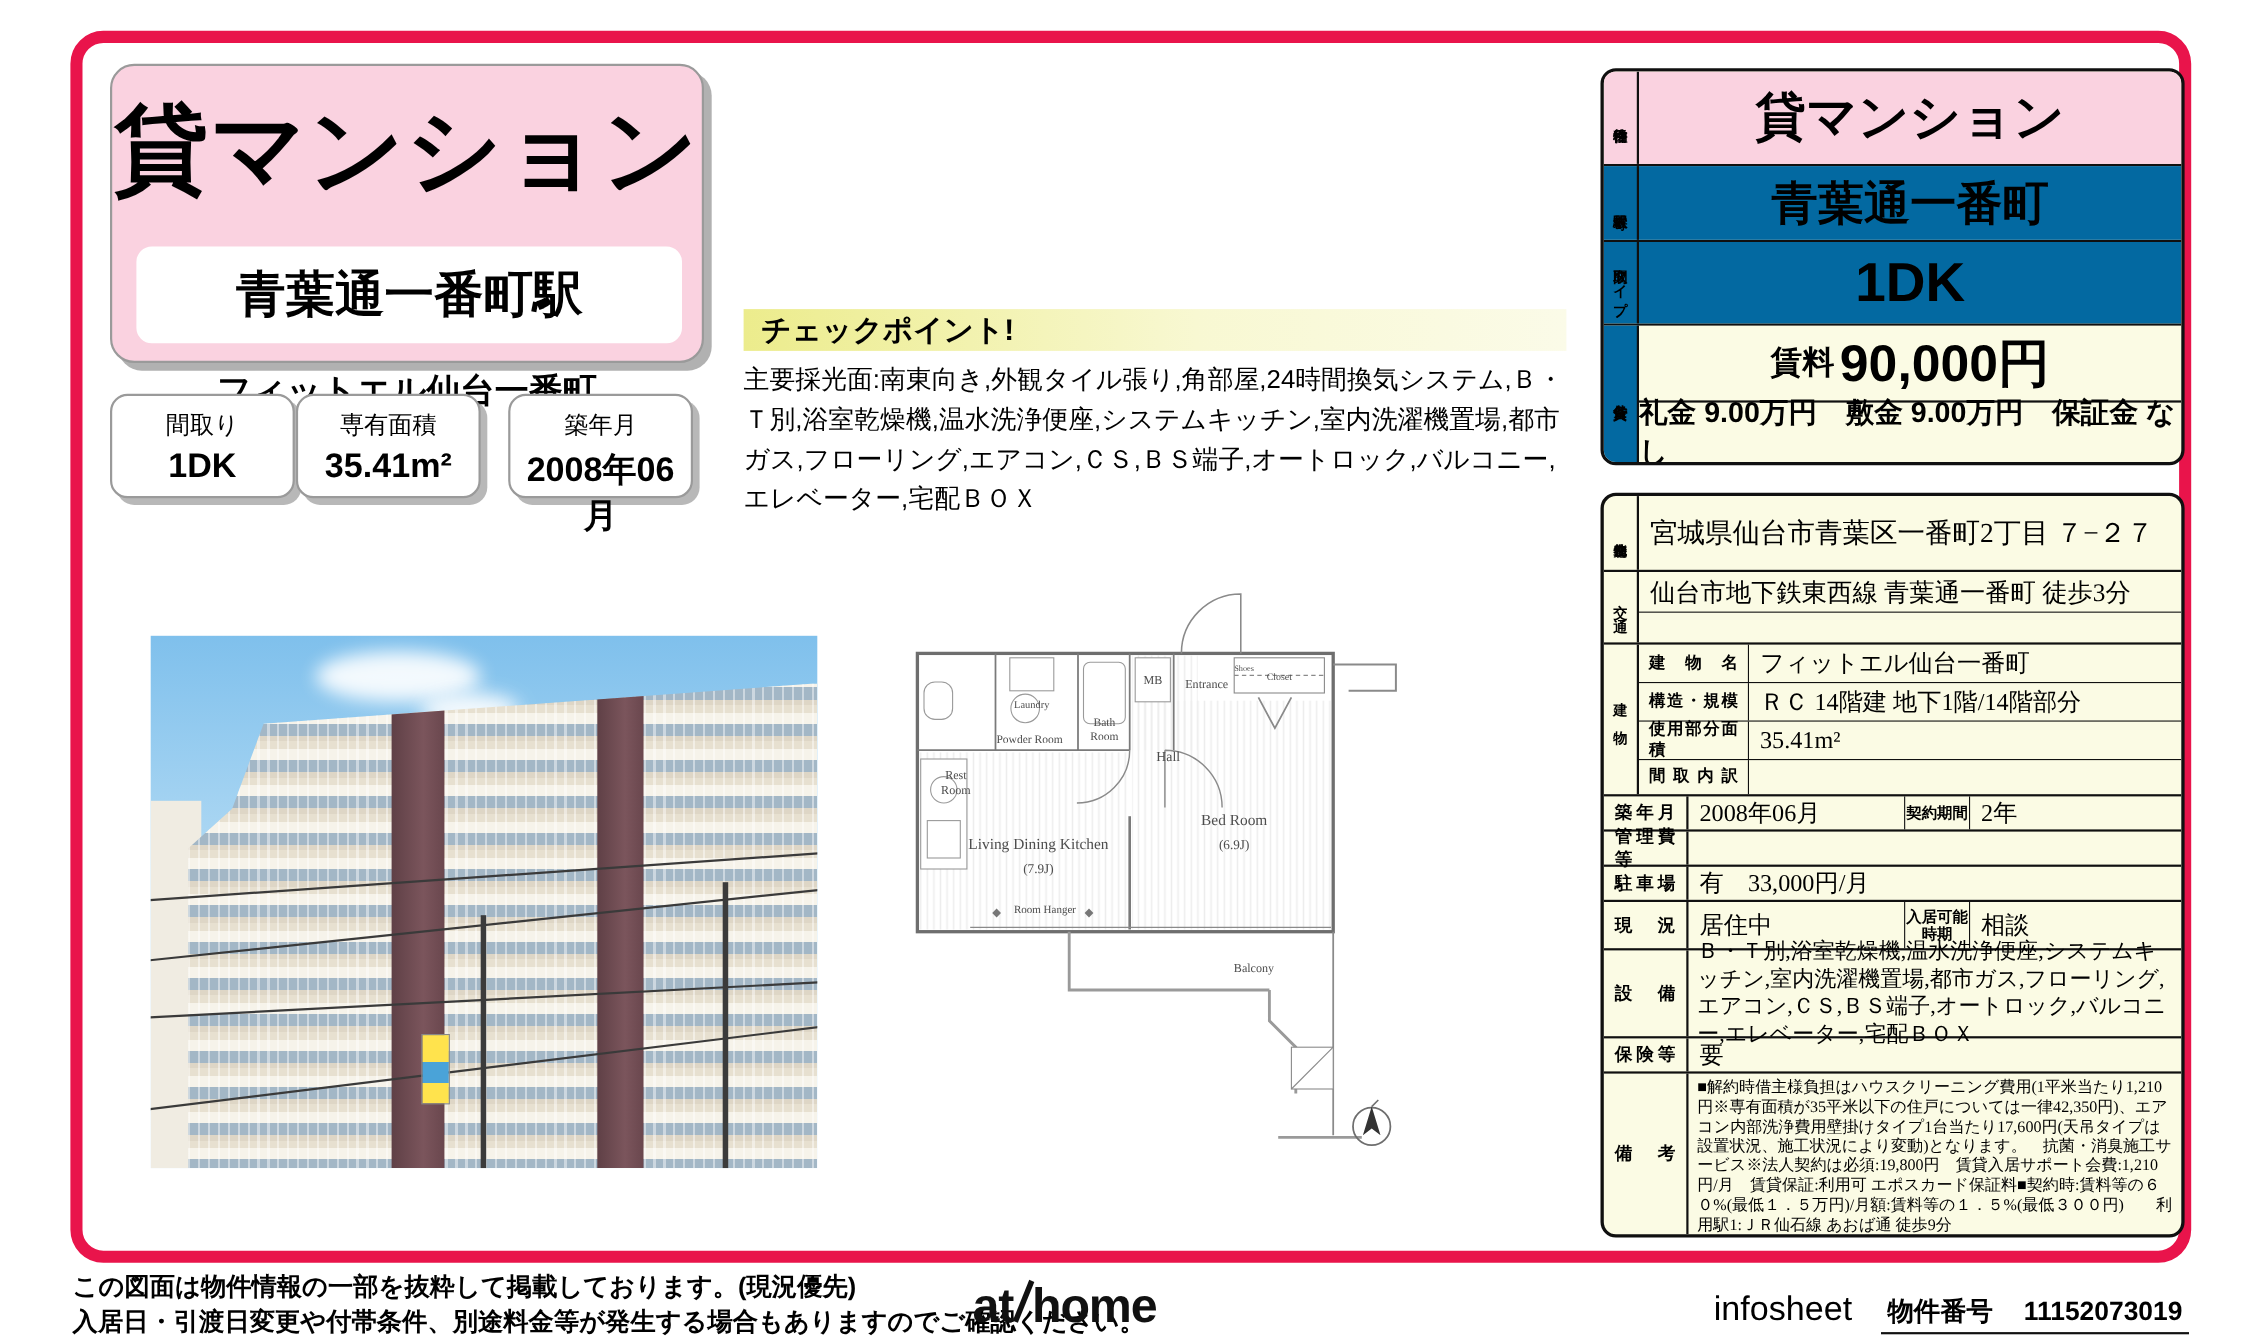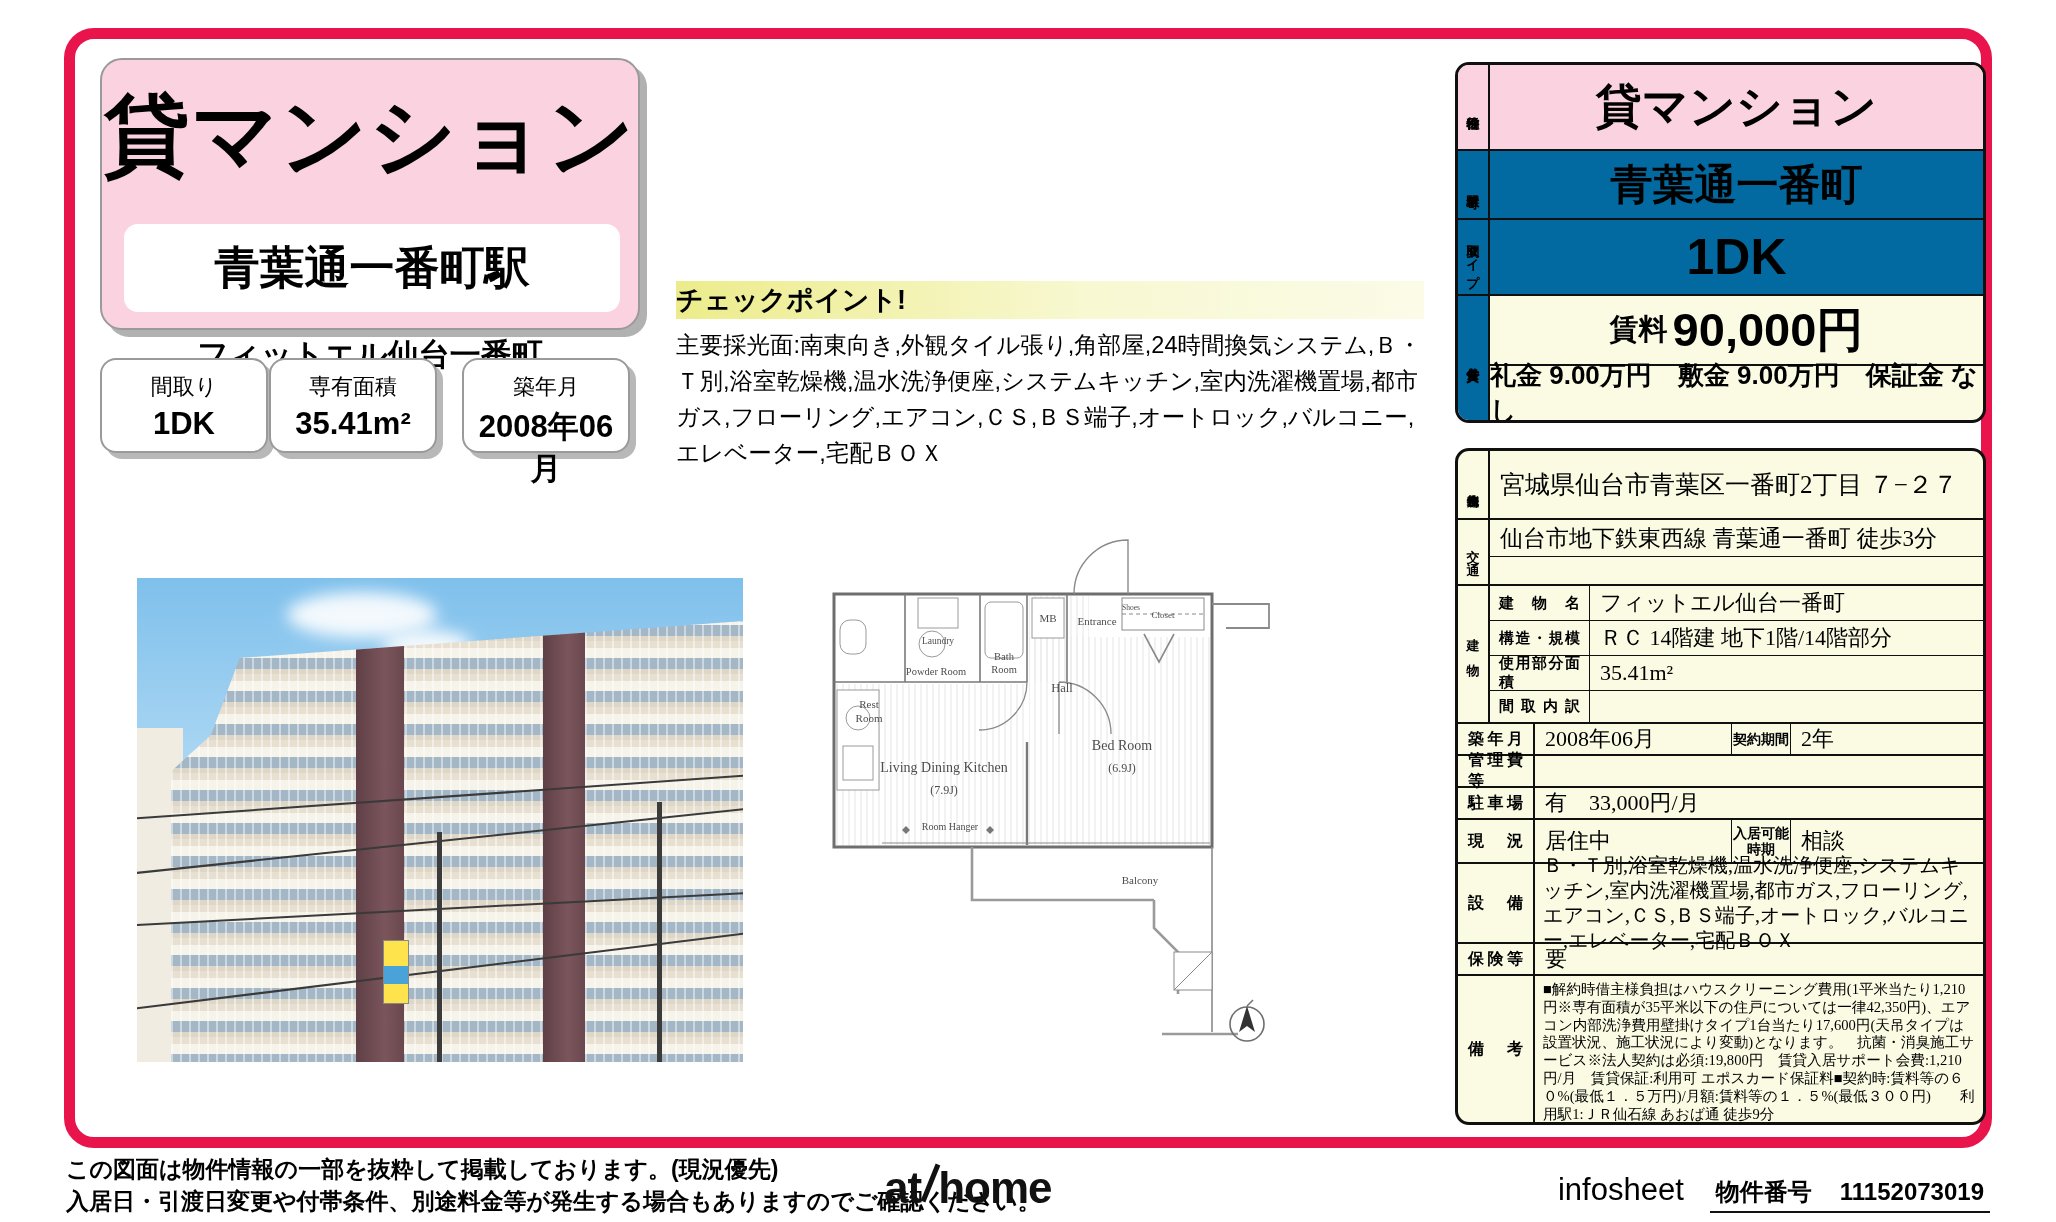--- a/index.html
+++ b/index.html
@@ -22,21 +22,21 @@
                font-size:31px; font-weight:600; }
   .chip { position:absolute; top:358px; width:168px; height:95px; background:#fff;
           border:2px solid #9a9a9a; border-radius:16px;
           box-shadow:6px 6px 0 rgba(125,125,125,.55); text-align:center; }
   .chip .cl { font-size:22px; margin-top:12px; }
   .chip .cv { font-size:31px; font-weight:700; margin-top:4px; }
 
   
   .cp-bar { position:absolute; left:676px; top:281px; width:748px; height:38px;
             background:linear-gradient(to right,#ecec8c,#f8f8d2 55%,#fbfbe8);
-            font-size:27px; font-weight:800; line-height:38px; padding-left:0; }
+            font-size:27px; font-weight:800; line-height:38px; padding-left:16px; }
   .cp-body { position:absolute; left:676px; top:327px; width:756px;
              font-size:23.5px; font-weight:500; line-height:36px; }
 
   
   .photo { position:absolute; left:137px; top:578px; width:606px; height:484px;
            background:linear-gradient(to bottom,#7fc0ec,#cfe9f8 70%,#e8f3fb); overflow:hidden; }
   .cloud { position:absolute; background:#fff; border-radius:50%; filter:blur(8px); opacity:.9; }
   .distant { position:absolute; left:0; top:150px; width:46px; height:334px; background:#f0ece2; }
   .bldg { position:absolute; left:34px; top:30px; width:572px; height:454px;
           background:repeating-linear-gradient(to bottom,

